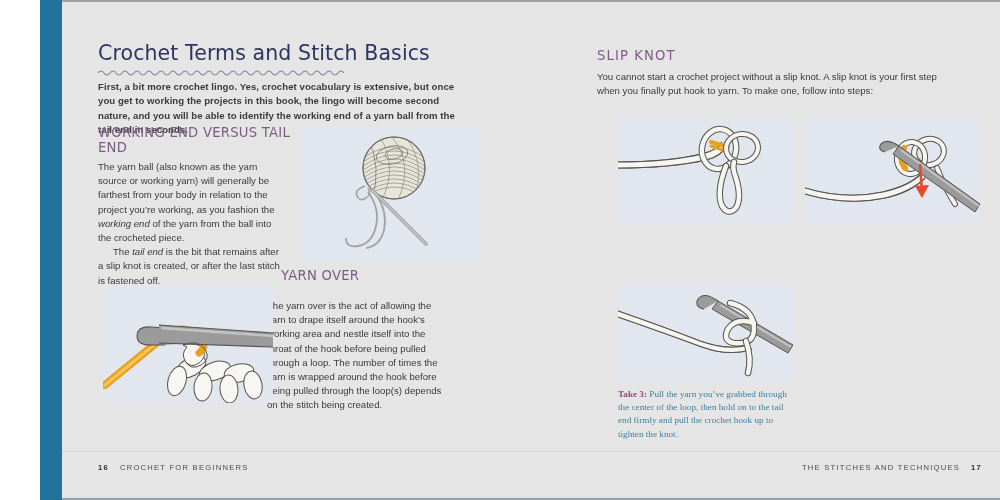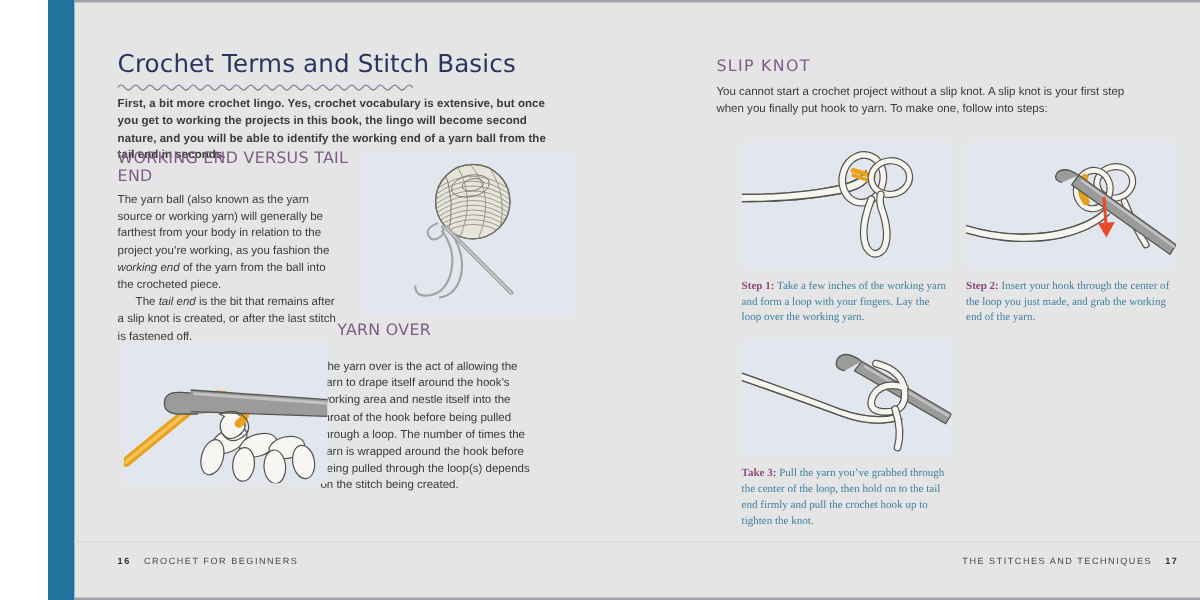--- a/index.html
+++ b/index.html
@@ -271,23 +271,17 @@
         <path d="M173 64 L 102 22" stroke="#c3c3c3" stroke-width="2" fill="none"></path>
         <path d="M100 18 Q 86 8 80 16 Q 76 24 86 26" fill="#9b9b9b" stroke="#55544e" stroke-width="1.1"></path>
       </g>
       <path d="M112 20 Q 136 26 136 46 Q 136 62 116 60 Q 104 58 110 46 Q 118 34 136 40" fill="none" stroke="#55544e" stroke-width="6.5" stroke-linecap="round"></path>
       <path d="M112 20 Q 136 26 136 46 Q 136 62 116 60 Q 104 58 110 46 Q 118 34 136 40" fill="none" stroke="#f7f5ef" stroke-width="4.5" stroke-linecap="round"></path>
       <path d="M128 58 Q 134 76 130 90" fill="none" stroke="#55544e" stroke-width="6.5" stroke-linecap="round"></path>
       <path d="M128 58 Q 134 76 130 90" fill="none" stroke="#f7f5ef" stroke-width="4.5" stroke-linecap="round"></path>
     </svg>
   </div>
 
-  <div class="caption" id="step1-cap">
-    <b>Step 1:</b><span> Take a few inches of the working yarn and form a loop with your fingers. Lay the loop over the working yarn.</span>
-  </div>
-  <div class="caption" id="step2-cap">
-    <b>Step 2:</b><span> Insert your hook through the center of the loop you just made, and grab the working end of the yarn.</span>
-  </div>
   <div class="caption" id="step3-cap">
     <b>Take 3:</b><span> Pull the yarn you’ve grabbed through the center of the loop, then hold on to the tail end firmly and pull the crochet hook up to tighten the knot.</span>
   </div>
 
 </div>
 
 </body></html>

